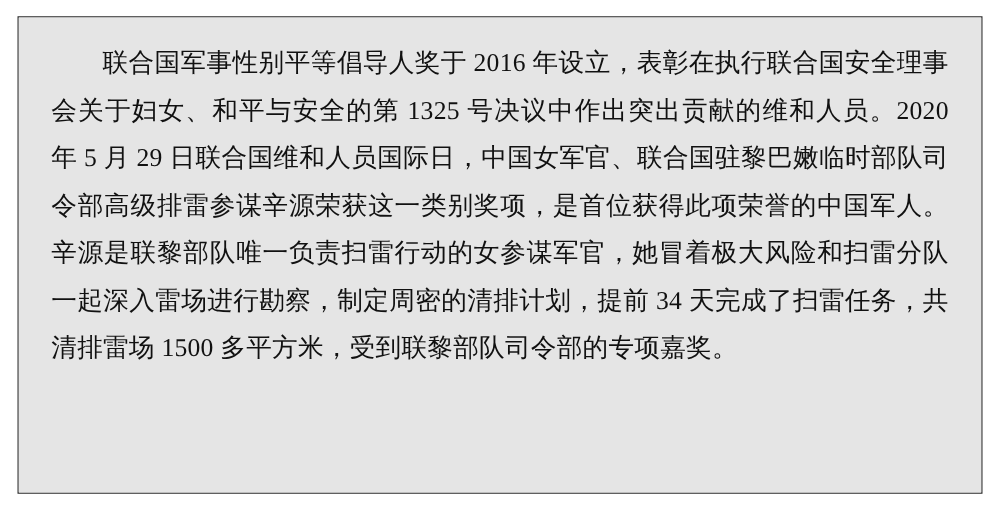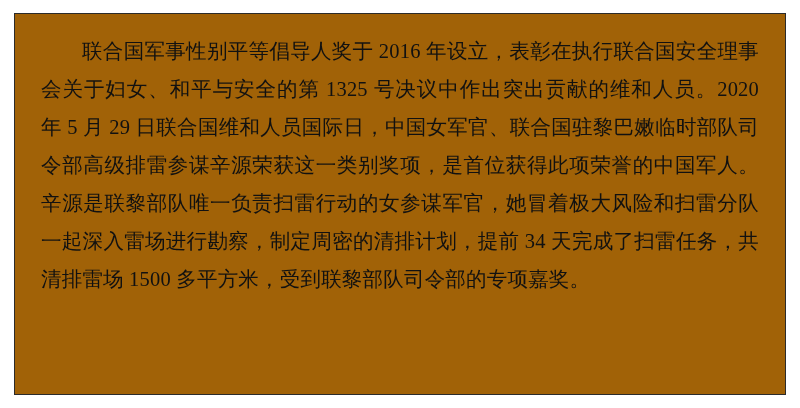--- a/index.html
+++ b/index.html
@@ -59,21 +59,21 @@
     font-weight: bold;
     color: #111111;
     margin-left: 28px;
     letter-spacing: 0.5px;
     font-family: "Liberation Serif", "DejaVu Serif", serif;
   }
   .box-body {
     flex: 1 1 auto;
     padding: 18px 26px 14px 26px;
     box-sizing: border-box;
-    background: #a16207;
+    background: #e5e5e5;
   }
   .body-text {
     font-size: 20.5px;
     line-height: 38px;
     color: #111111;
     text-align: justify;
     text-justify: inter-ideograph;
     text-indent: 2em;
     font-family: "Liberation Serif", "DejaVu Serif", serif;
     margin: 0;

